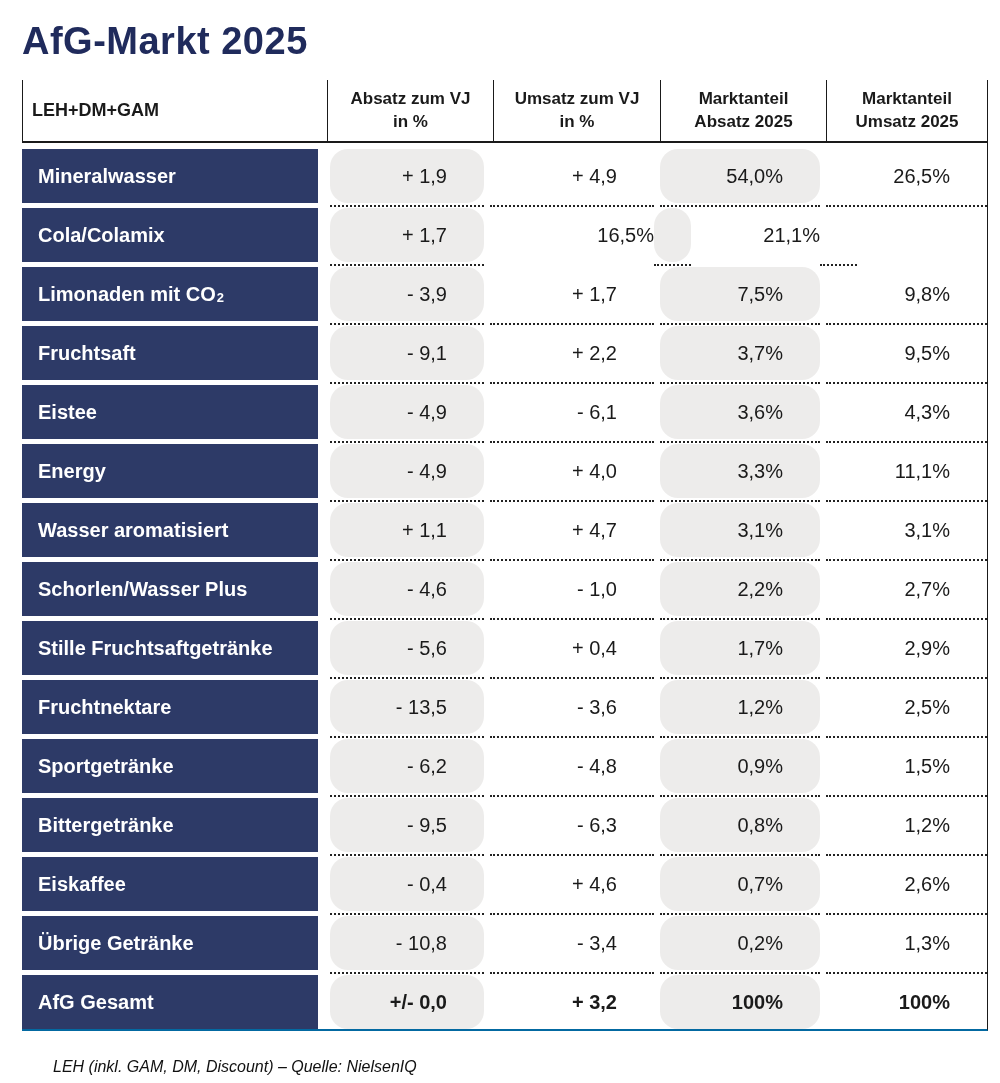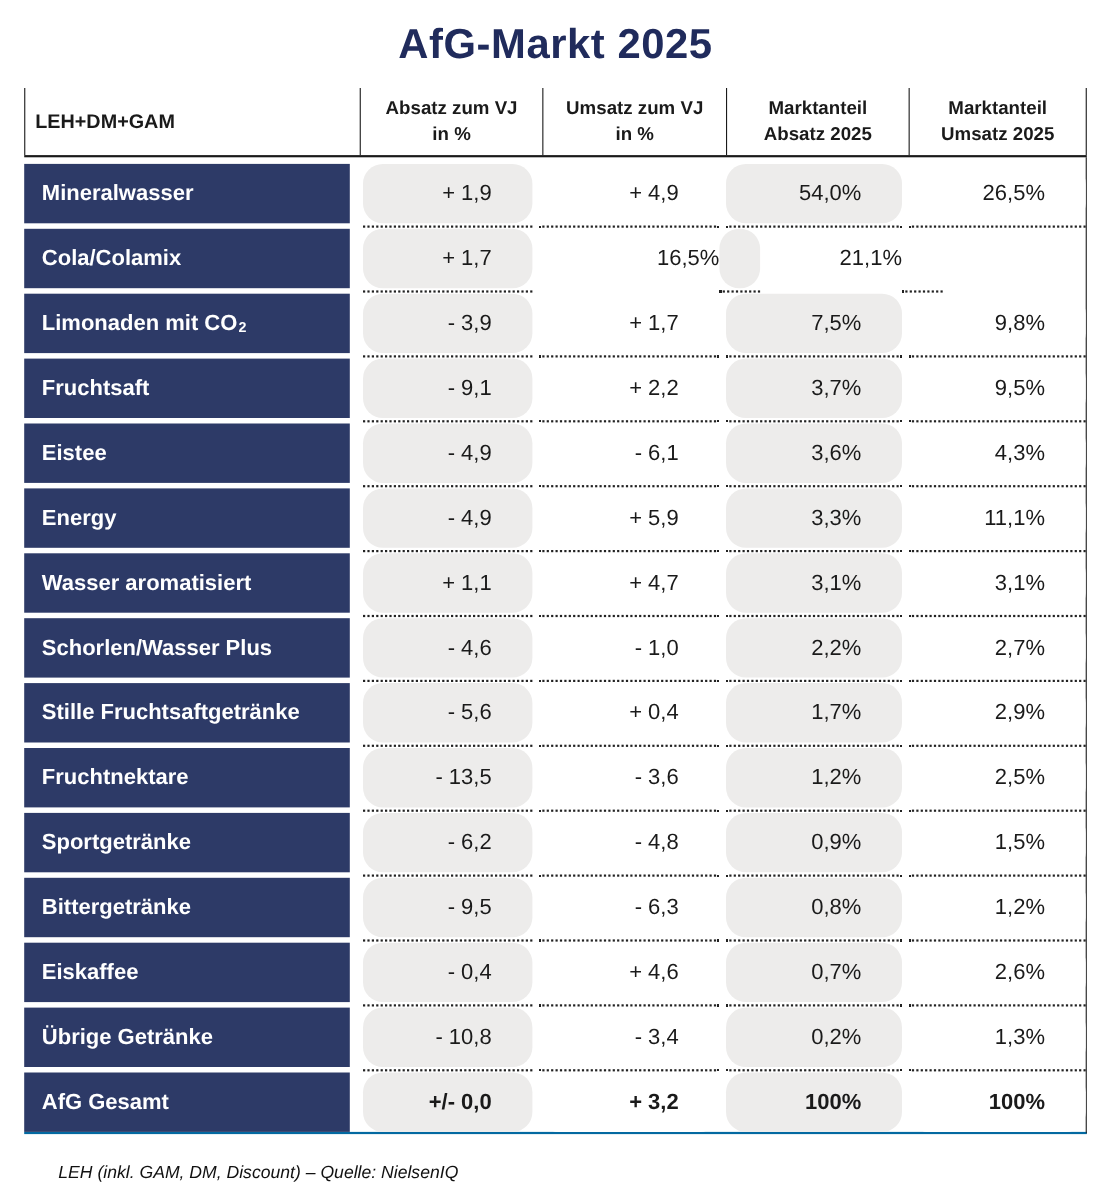--- a/index.html
+++ b/index.html
@@ -18,21 +18,20 @@
     position:relative;
   }
   .page{padding:20px 12px 0 22px;}
 
   .title{
     font-size:38px;
     font-weight:700;
     color:var(--title);
     letter-spacing:0.5px;
     margin-bottom:17px;
-    text-align:center;
   }
 
   .table{width:966px;}
 
   
   .thead{
     display:grid;
     grid-template-columns:305px 166px 167px 166px 162px;
     height:63px;
     border-bottom:2px solid var(--line);
@@ -202,21 +201,21 @@
     <div class="cell data even">4,3%</div>
   </div>
 
   <div class="row">
     <div class="cell label">
             <span class="label-text">Energy</span>
           </div>
     <div class="gap"></div>
     <div class="cell data odd">- 4,9</div>
     <div class="gap"></div>
-    <div class="cell data even">+ 5,9</div>
+    <div class="cell data even">+ 4,0</div>
     <div class="gap"></div>
     <div class="cell data odd">3,3%</div>
     <div class="gap"></div>
     <div class="cell data even">11,1%</div>
   </div>
 
   <div class="row">
     <div class="cell label">
             <span class="label-text">Wasser aromatisiert</span>
           </div>

